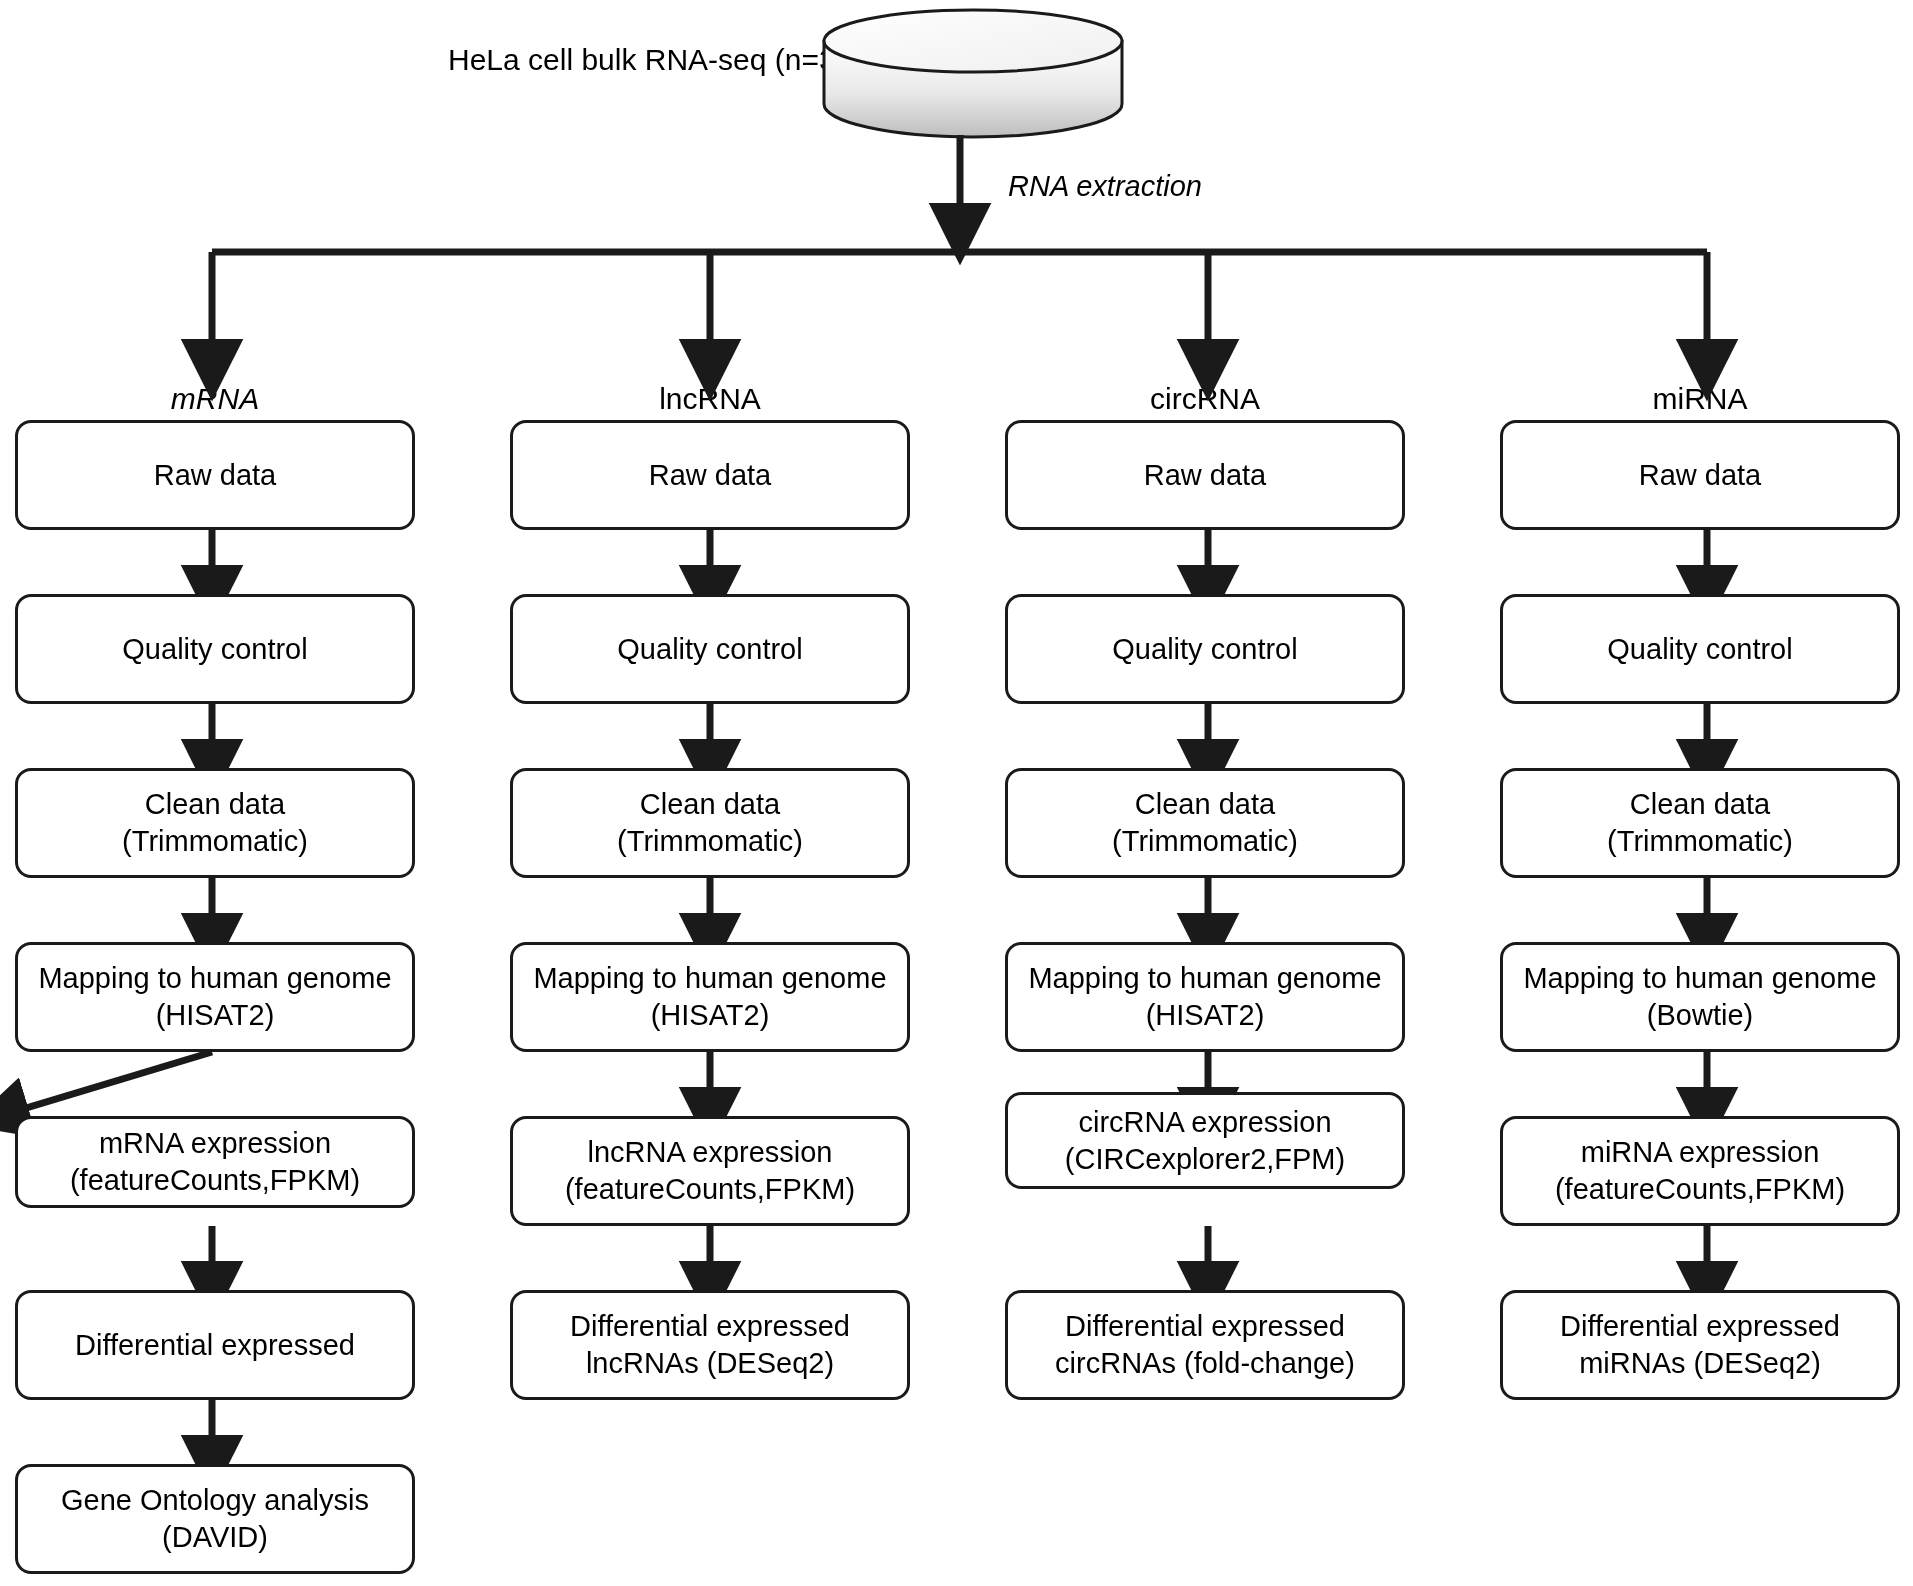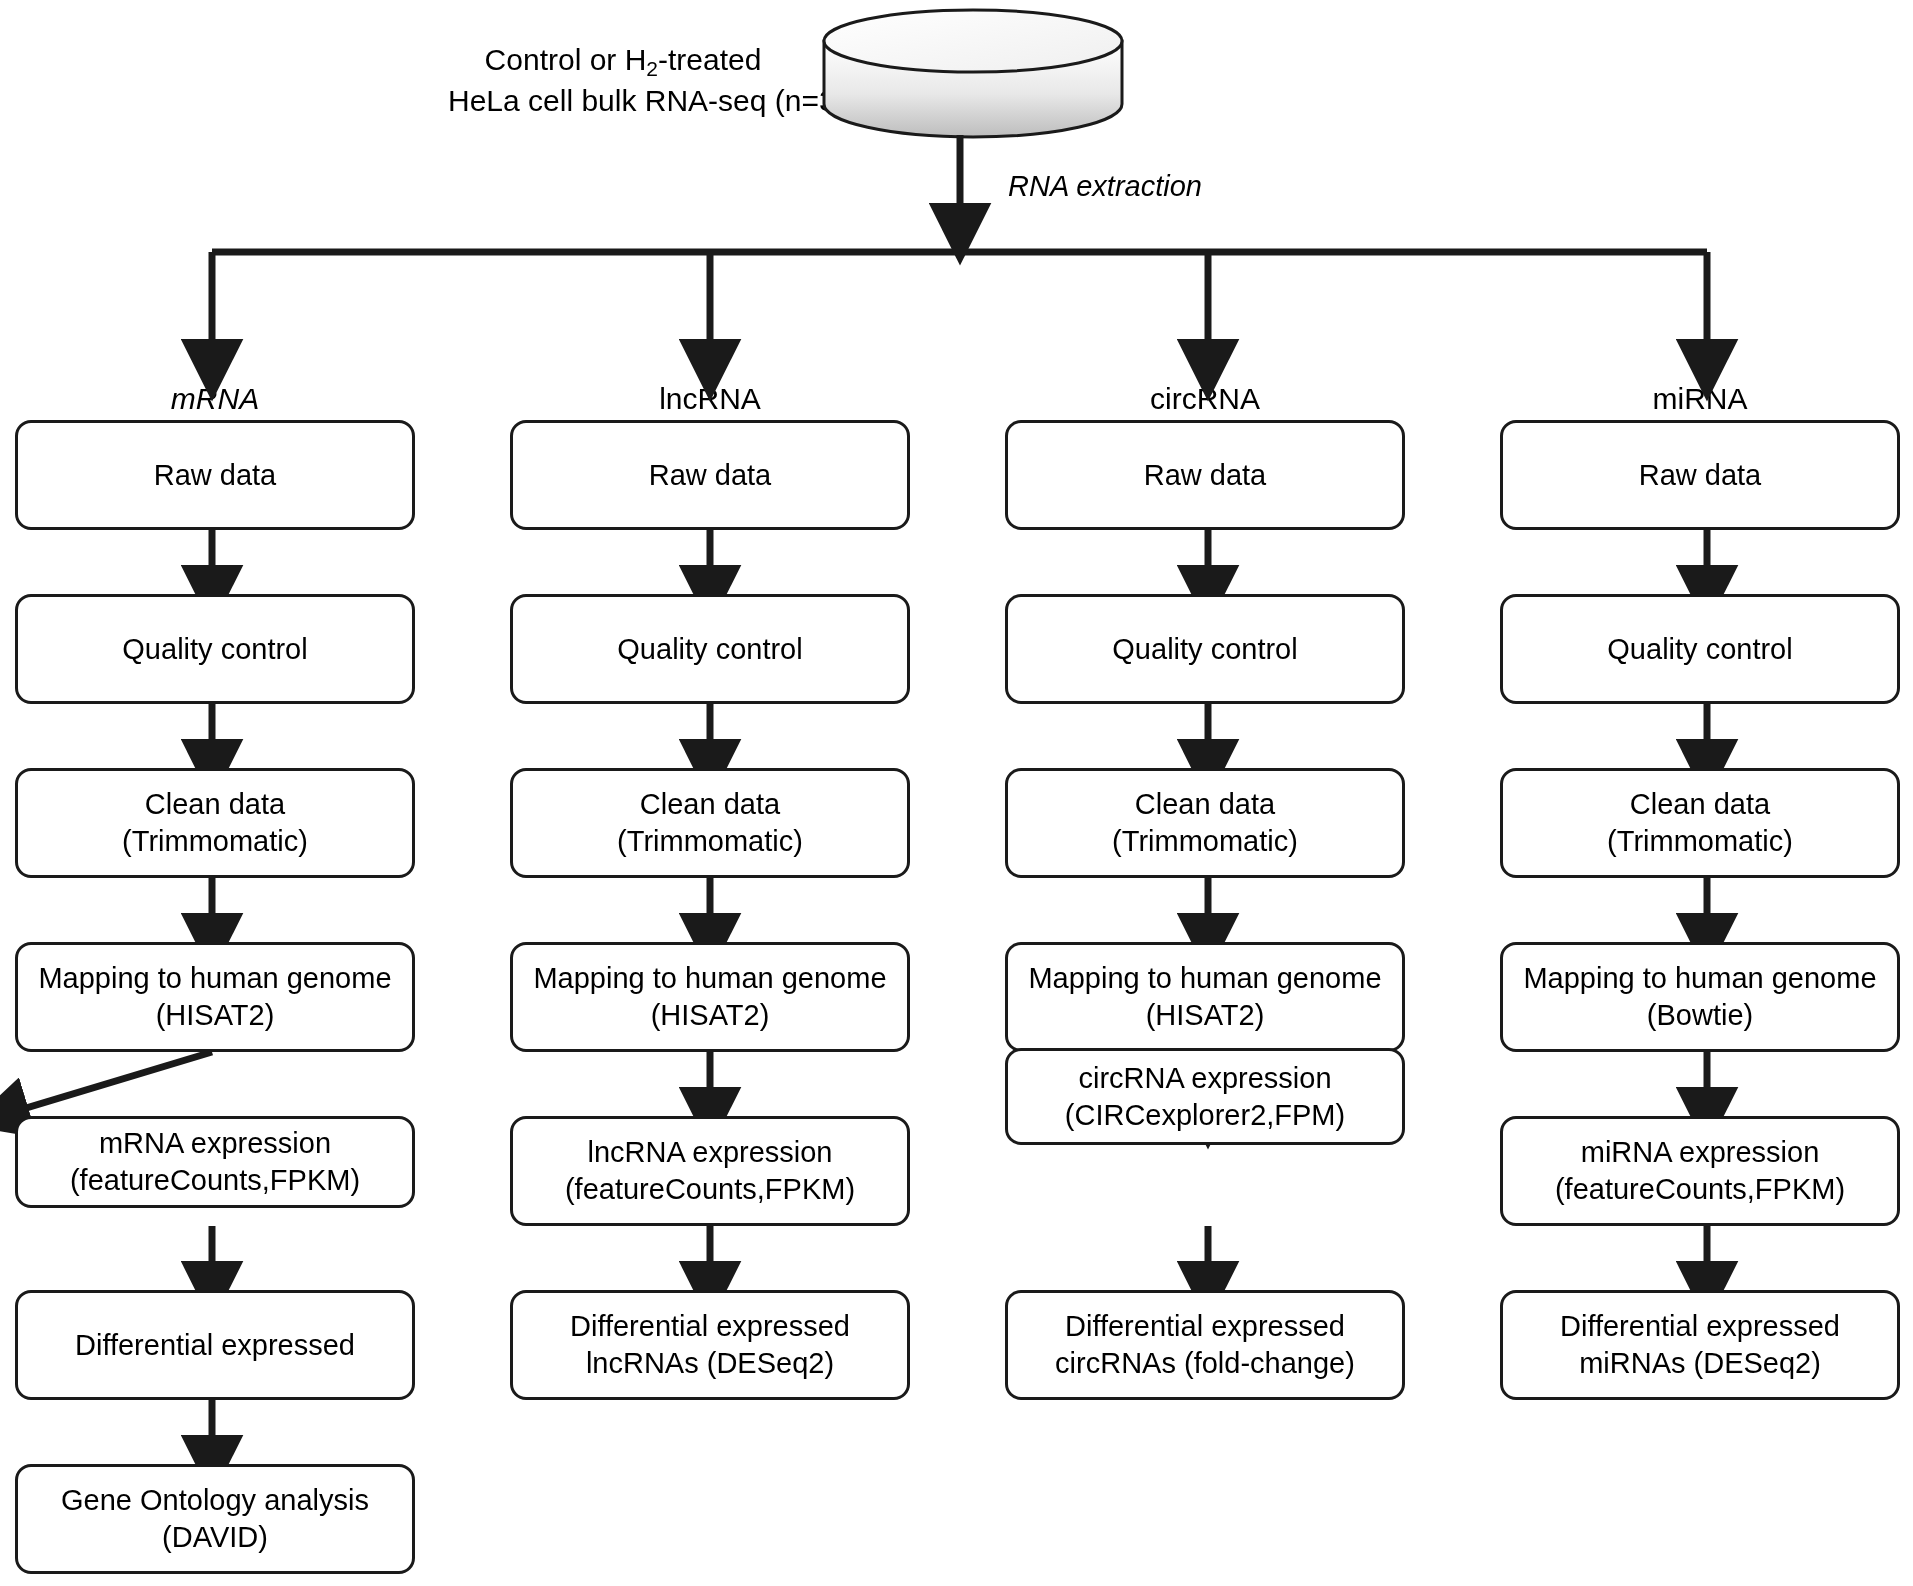--- a/index.html
+++ b/index.html
@@ -70,23 +70,20 @@
   .node .lines {
     width: 100%;
   }
 </style>
 </head>
 <body>
 
 <div id="canvas">
 
   <div class="srcLabel" id="src-label" style="left:448px; top:40px; width:350px;">
-    <div>
-      <span>Control or H</span><sub>2</sub><span>-treated</span>
-    </div>
     <div>HeLa cell bulk RNA-seq (n=3)</div>
   </div>
 
   <div class="dish" style="left:818px; top:8px;">
     <svg width="310" height="135" viewBox="0 0 310 135">
       <defs>
         <linearGradient id="dishBody" x1="0" y1="0" x2="0" y2="1">
           <stop offset="0%" stop-color="#ffffff"></stop>
           <stop offset="55%" stop-color="#e8e8e8"></stop>
           <stop offset="100%" stop-color="#bdbdbd"></stop>
@@ -230,21 +227,21 @@
         <div>Clean data</div>
         <div>(Trimmomatic)</div>
       </div>
     </div>
   <div class="node" style="left:1005px; top:942px; width:400px; height:110px;">
       <div class="lines">
         <div>Mapping to human genome</div>
         <div>(HISAT2)</div>
       </div>
     </div>
-  <div class="node" style="left:1005px; top:1048px; width:400px; height:97px;">
+  <div class="node" style="left:1005px; top:1092px; width:400px; height:97px;">
       <div class="lines">
         <div>circRNA expression</div>
         <div>(CIRCexplorer2,FPM)</div>
       </div>
     </div>
   <div class="node" style="left:1005px; top:1290px; width:400px; height:110px;">
       <div class="lines">
         <div>Differential expressed</div>
         <div>circRNAs (fold-change)</div>
       </div>

